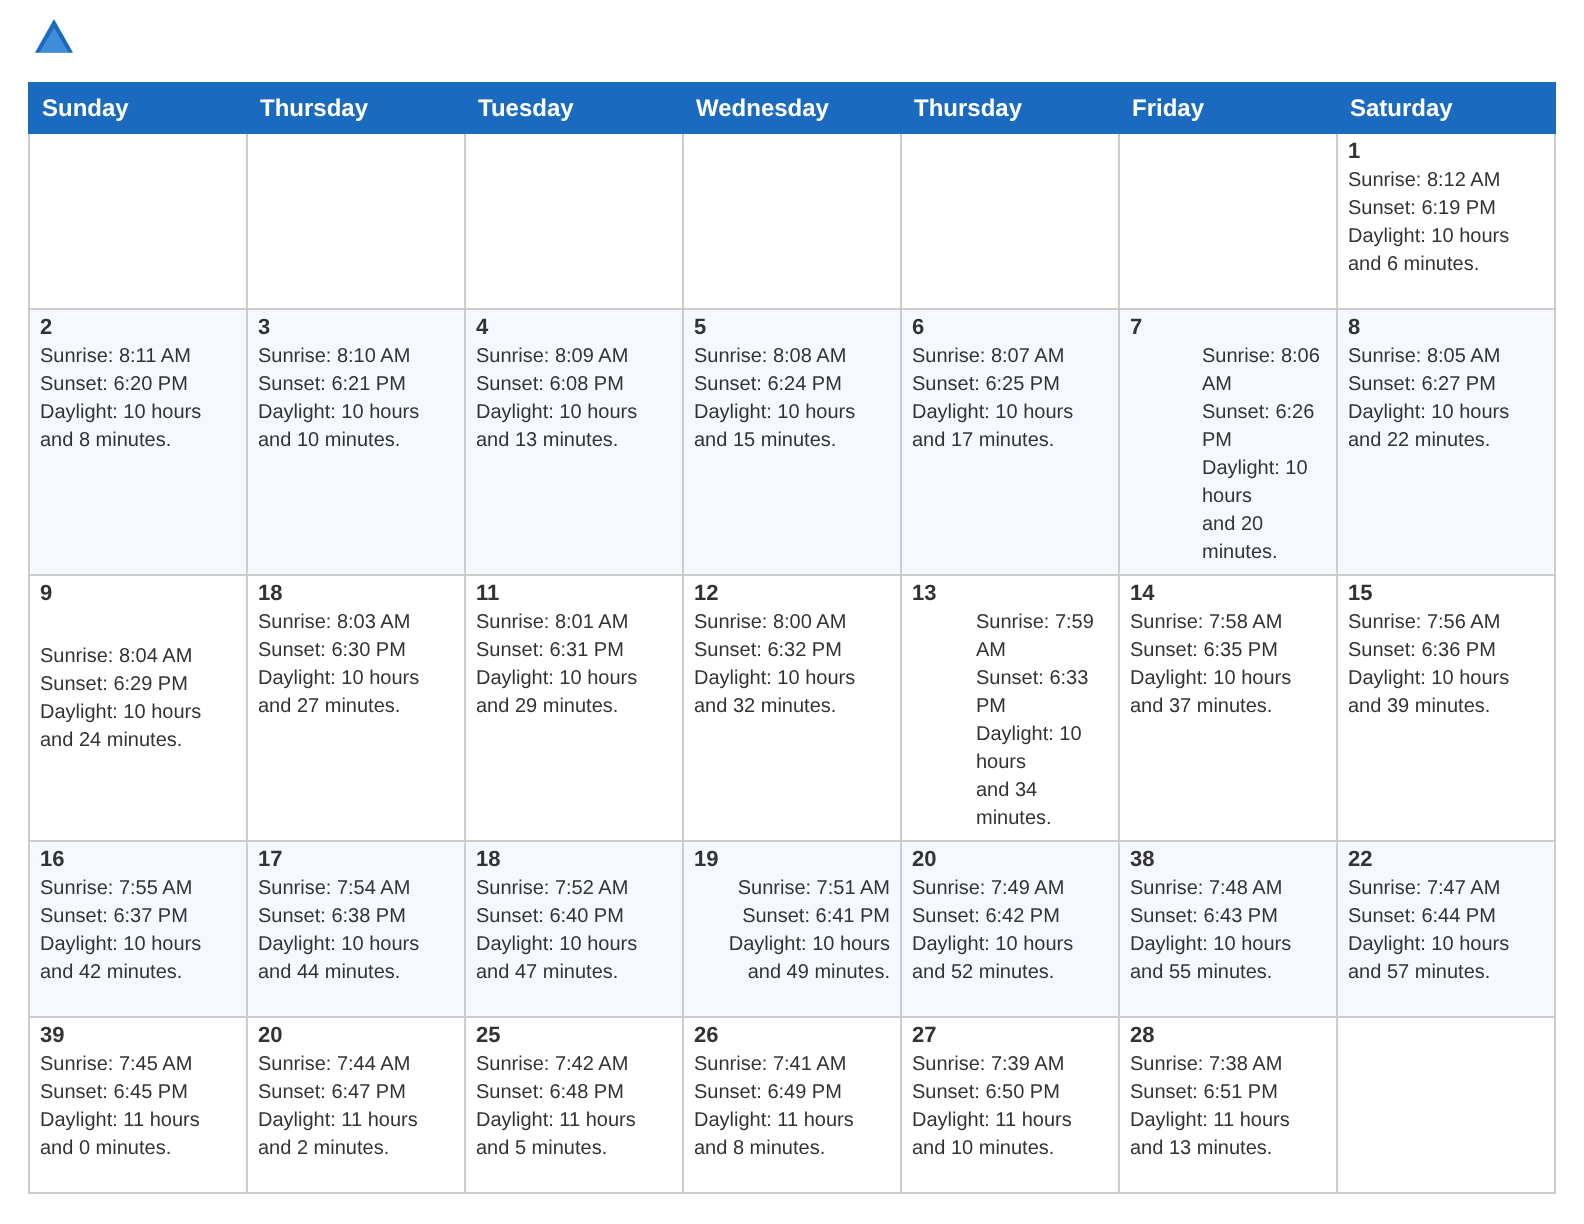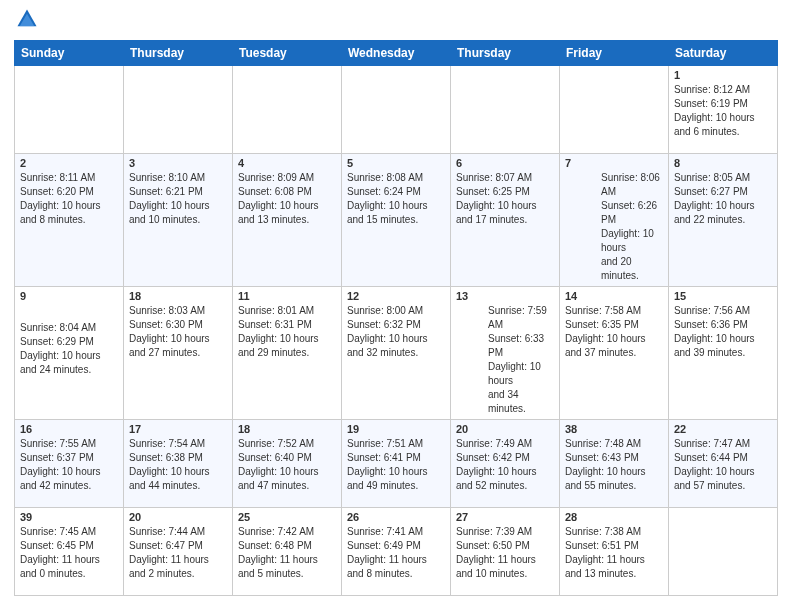--- a/index.html
+++ b/index.html
@@ -253,21 +253,21 @@
           </td>
           <td>
             <span class="day-num">18</span>
             <div class="day-info" style="white-space: pre-line;">Sunrise: 7:52 AM
 Sunset: 6:40 PM
 Daylight: 10 hours
 and 47 minutes.</div>
           </td>
           <td>
             <span class="day-num">19</span>
-            <div class="day-info" style="white-space: pre-line;">Sunrise: 7:51 AM
+            <div class="day-info" style="white-space: pre-line; text-align: right;">Sunrise: 7:51 AM
 Sunset: 6:41 PM
 Daylight: 10 hours
 and 49 minutes.</div>
           </td>
           <td>
             <span class="day-num">20</span>
             <div class="day-info" style="white-space: pre-line;">Sunrise: 7:49 AM
 Sunset: 6:42 PM
 Daylight: 10 hours
 and 52 minutes.</div>

